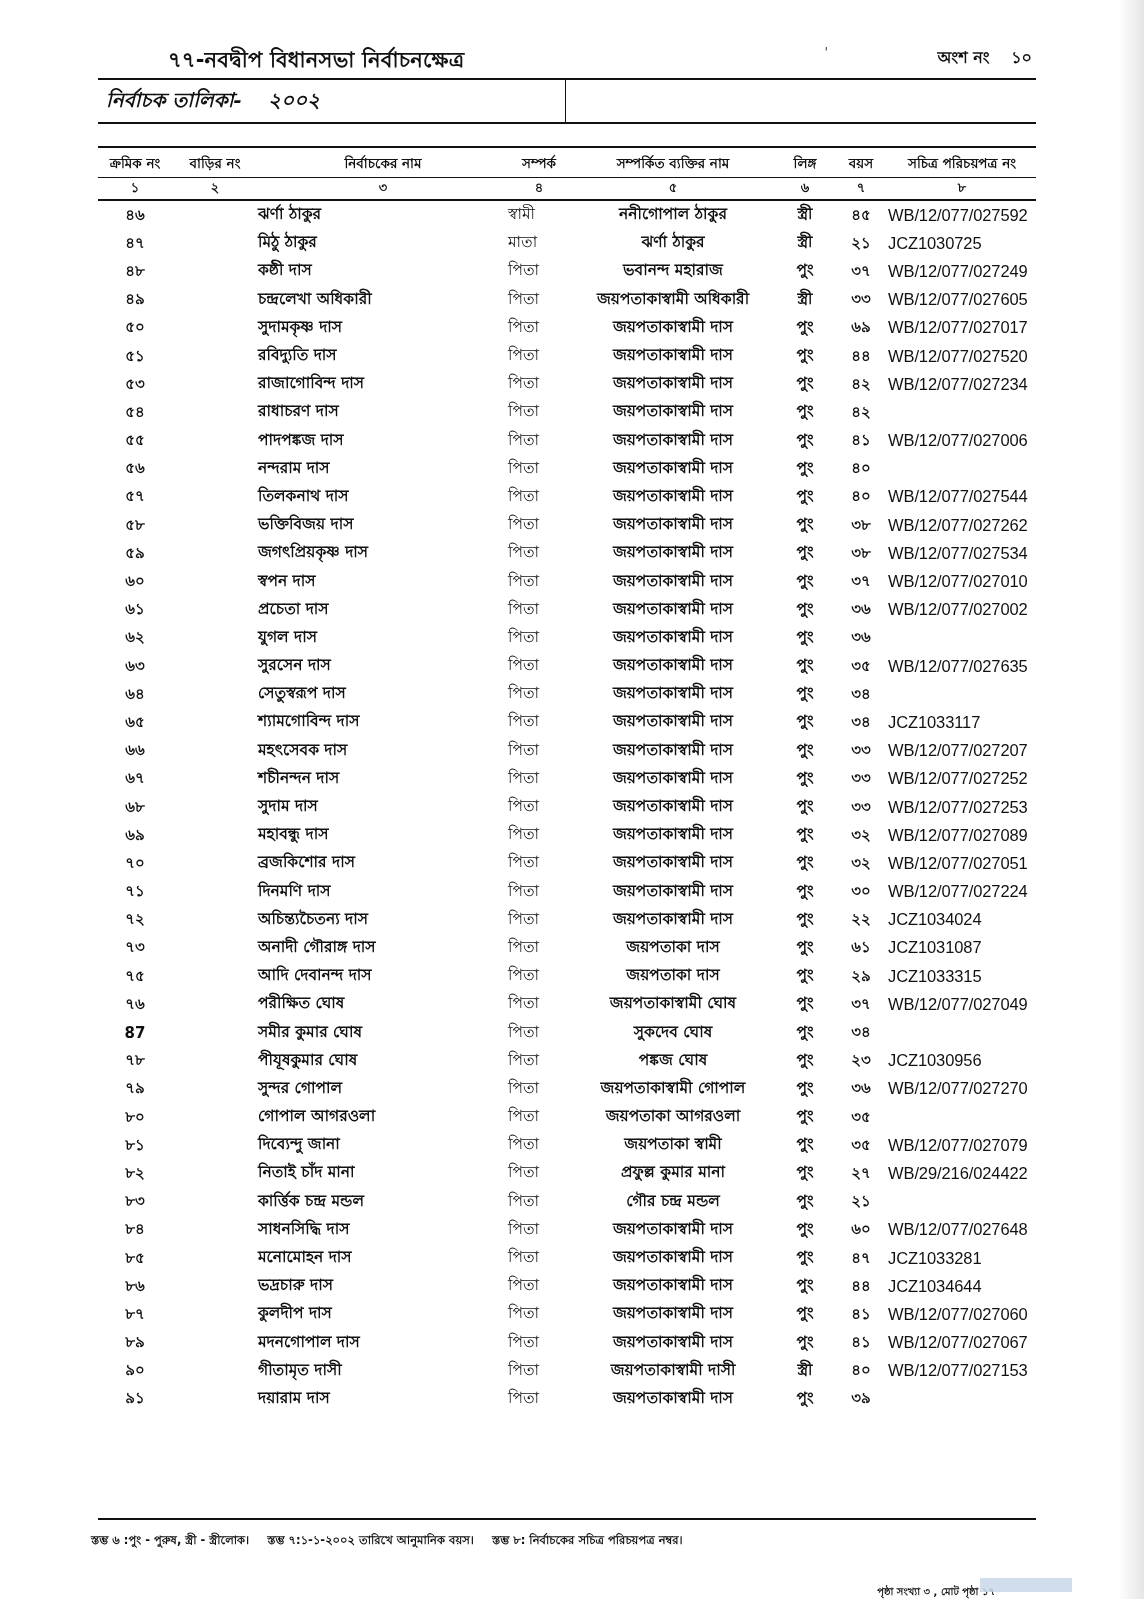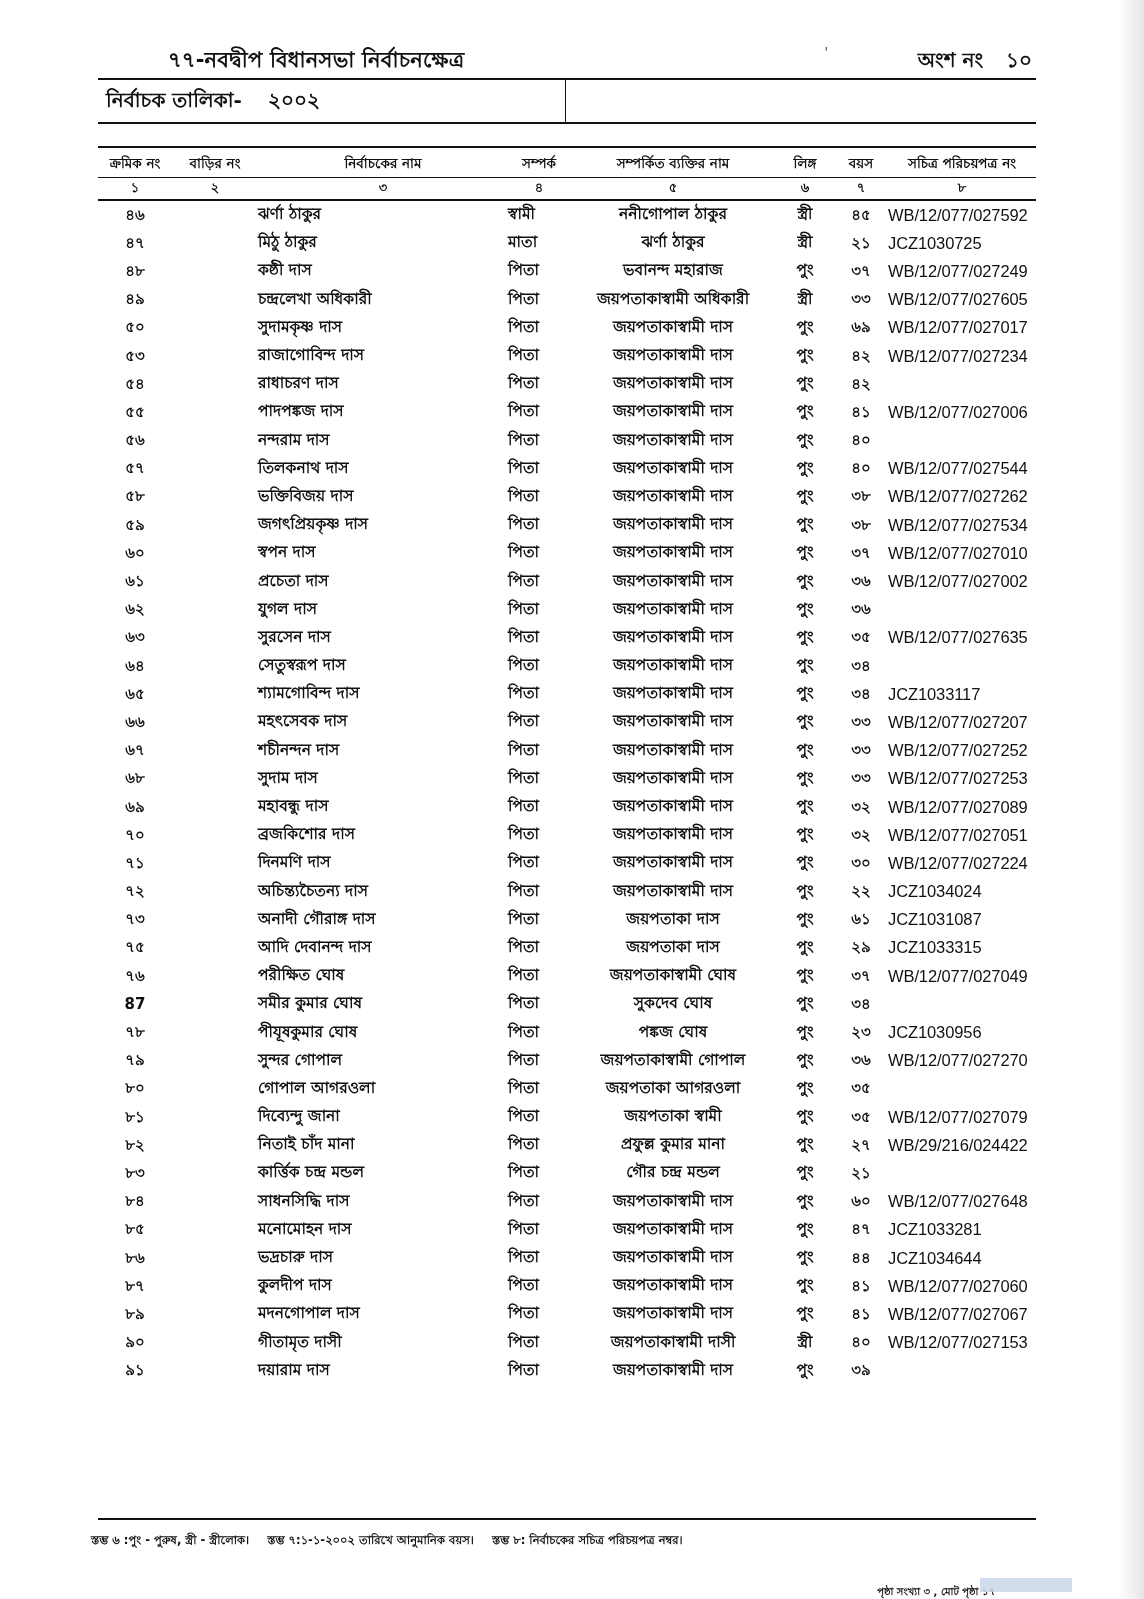--- a/index.html
+++ b/index.html
@@ -48,21 +48,21 @@
     top: 28px;
     font-size: 21px;
     font-weight: bold;
     letter-spacing: 0.2px;
     white-space: nowrap;
   }
   .part-no-wrap {
     position: absolute;
     right: 96px;
     top: 29px;
-    font-size: 20px;
+    font-size: 16px;
     font-weight: bold;
     white-space: nowrap;
   }
   .part-no-label { margin-right: 16px; }
   .tick-mark {
     position: absolute;
     right: 300px;
     top: 28px;
     font-size: 13px;
     color: #444;
@@ -71,20 +71,21 @@
   
   .roll-box {
     position: absolute;
     left: 98px;
     top: 78px;
     width: 938px;
     height: 46px;
     border-top: 2.5px solid #111;
     border-bottom: 2.5px solid #111;
     box-sizing: border-box;
+    font-style: italic;
   }
   .roll-box .cell-left {
     position: absolute;
     left: 0; top: 0;
     width: 468px; height: 100%;
     border-right: 1.6px solid #111;
     box-sizing: border-box;
     display: flex;
     align-items: center;
     padding-left: 8px;
@@ -139,21 +140,21 @@
     height: 20px;
     border-bottom: 2.5px solid #111;
   }
   tbody td {
     height: 28.2px;
     font-size: 15.5px;
   }
   td.c-serial   { text-align: center; width: 74px; font-weight: bold; font-size: 15px; }
   td.c-house    { text-align: center; width: 86px; }
   td.c-name     { text-align: left;   width: 250px; padding-left: 40px; font-weight: bold; }
-  td.c-rel      { text-align: left;   width: 62px;  font-weight: bold; }
+  td.c-rel      { text-align: left;   width: 62px;  font-weight: normal; }
   td.c-relname  { text-align: center;   width: 206px; font-weight: bold; }
   td.c-sex      { text-align: center; width: 58px;  font-weight: bold; }
   td.c-age      { text-align: center; width: 54px;  font-weight: bold; font-size: 15px; }
   td.c-epic     { text-align: left;   width: 148px; font-family: "Liberation Sans", sans-serif; font-size: 16.5px; letter-spacing: -0.1px; white-space: nowrap; }
 
   th.h-serial  { width: 74px; }
   th.h-house   { width: 86px; }
   th.h-name    { width: 250px; }
   th.h-rel     { width: 62px; }
   th.h-relname { width: 206px; }
@@ -296,20 +297,30 @@
               <td class="c-serial">৫০</td>
               <td class="c-house"></td>
               <td class="c-name">সুদামকৃষ্ণ দাস</td>
               <td class="c-rel">পিতা</td>
               <td class="c-relname">জয়পতাকাস্বামী দাস</td>
               <td class="c-sex">পুং</td>
               <td class="c-age">৬৯</td>
               <td class="c-epic">WB/12/077/027017</td>
             </tr>
             <tr>
+              <td class="c-serial">৫১</td>
+              <td class="c-house"></td>
+              <td class="c-name">রবিদ্যুতি দাস</td>
+              <td class="c-rel">পিতা</td>
+              <td class="c-relname">জয়পতাকাস্বামী দাস</td>
+              <td class="c-sex">পুং</td>
+              <td class="c-age">৪৪</td>
+              <td class="c-epic">WB/12/077/027520</td>
+            </tr>
+            <tr>
               <td class="c-serial">৫৩</td>
               <td class="c-house"></td>
               <td class="c-name">রাজাগোবিন্দ দাস</td>
               <td class="c-rel">পিতা</td>
               <td class="c-relname">জয়পতাকাস্বামী দাস</td>
               <td class="c-sex">পুং</td>
               <td class="c-age">৪২</td>
               <td class="c-epic">WB/12/077/027234</td>
             </tr>
             <tr>

